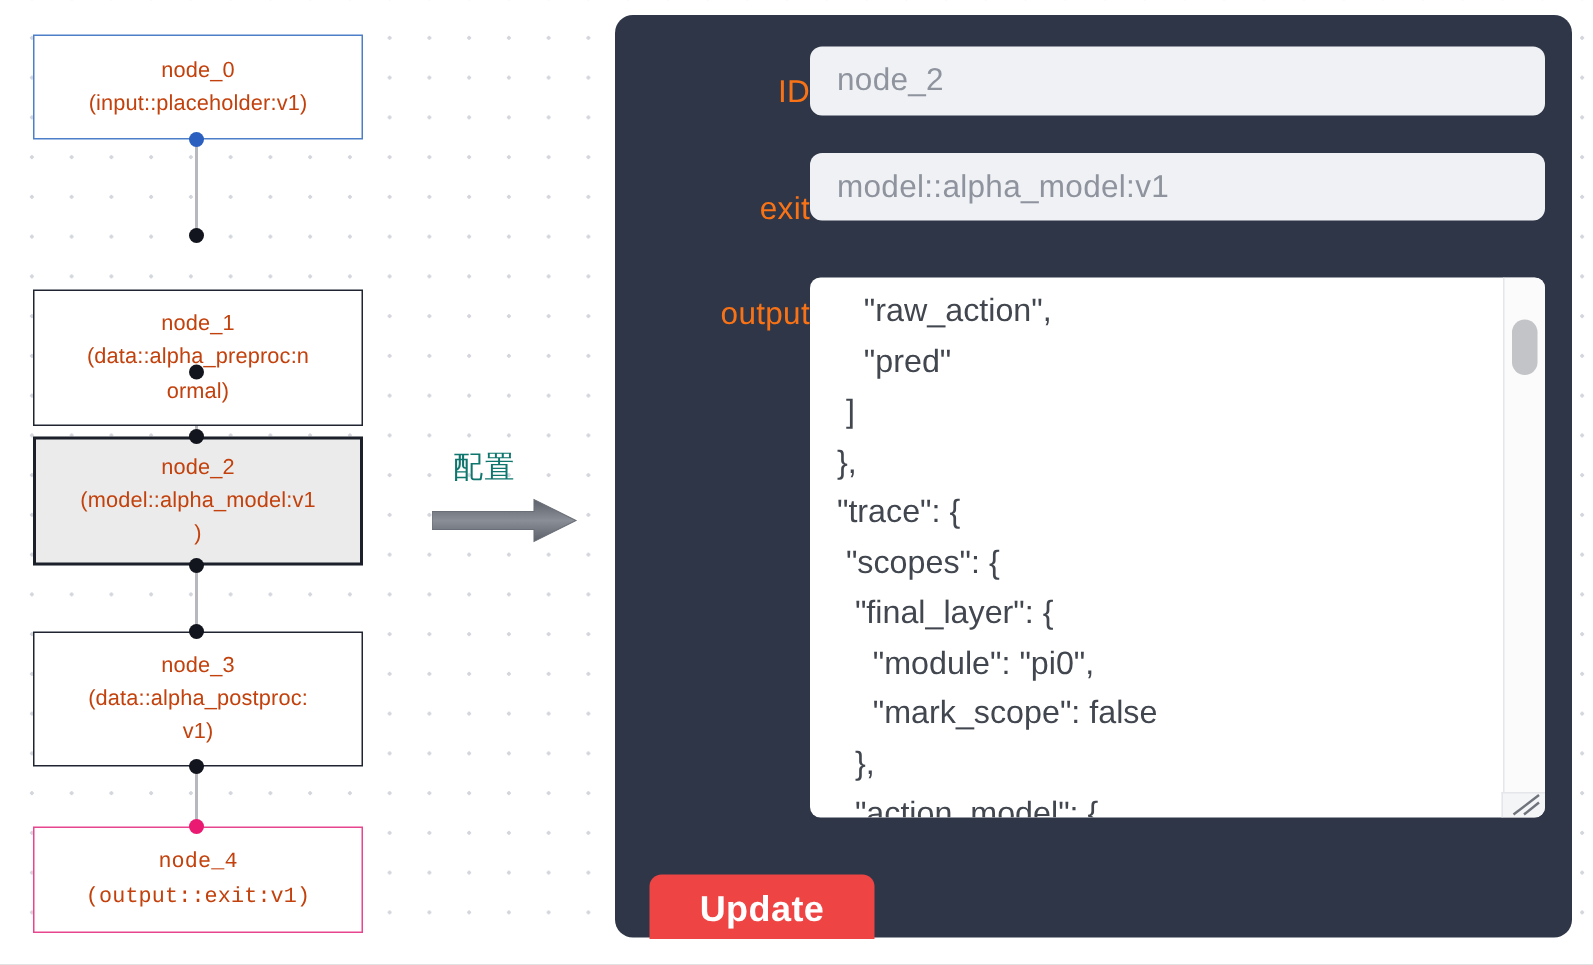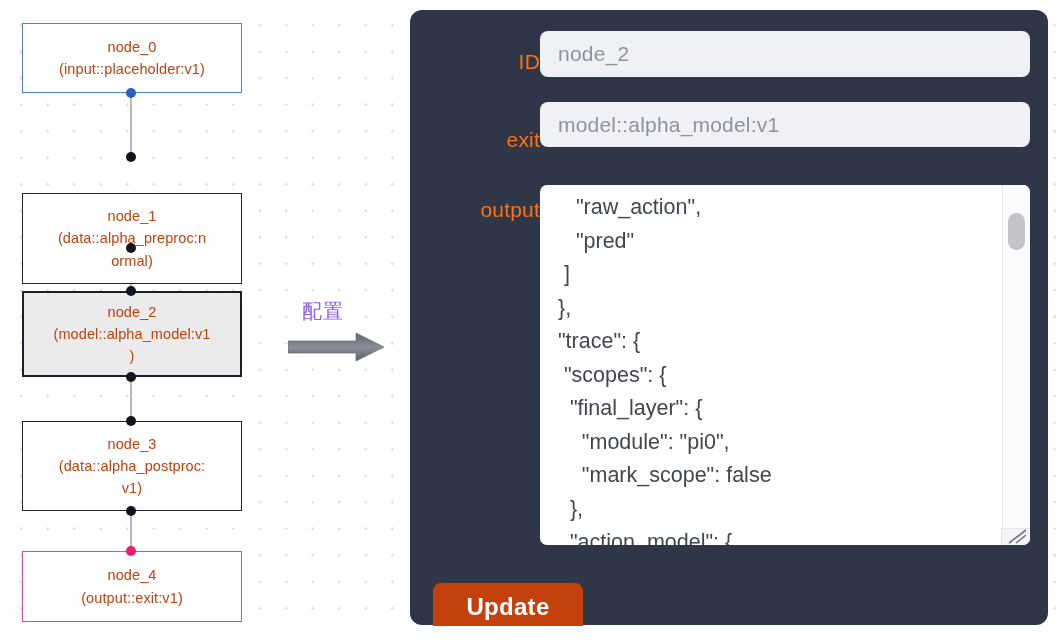--- a/index.html
+++ b/index.html
@@ -87,21 +87,21 @@
     left: 288px;
     top: 298px;
     width: 112px;
     height: 66px;
   }
   #arrow-caption {
     position: absolute;
     left: 14px;
     top: 0px;
     font-size: 20px;
-    color: #8b5cf6;
+    color: #0f766e;
     font-family: "DejaVu Sans", sans-serif;
     letter-spacing: 1px;
   }
   #arrow-shape { position: absolute; left: 0; top: 34px; }
 
   
   #config-panel {
     position: absolute;
     left: 410px;
     top: 10px;
@@ -191,21 +191,21 @@
     border-left: 1px solid #e4e6ea;
     border-top: 1px solid #e4e6ea;
   }
 
   #update-button {
     position: absolute;
     left: 23px;
     top: 573px;
     width: 150px;
     height: 48px;
-    background: #c2410c;
+    background: #ef4444;
     color: #ffffff;
     border: none;
     border-radius: 8px 8px 0 0;
     font-family: "Liberation Sans", sans-serif;
     font-size: 24px;
     font-weight: bold;
     letter-spacing: 0.3px;
     cursor: pointer;
     padding: 0;
     text-align: center;
@@ -256,21 +256,21 @@
   <div class="port" style="left:131px; top:377px;"></div>
 
   <div class="node" style="left:22px; top:421px; width:220px; height:90px;align-items:center;">
     <span class="node-label">node_3
 (data::alpha_postproc:
 v1)</span>
   </div>
   <div class="port" style="left:131px; top:421px;"></div>
   <div class="port" style="left:131px; top:511px;"></div>
 
-  <div class="node node-output" style="left:22px; top:551px; width:220px; height:71px;">
+  <div class="node node-output" style="left:22px; top:551px; width:220px; height:71px;font-family:Liberation Mono, monospace;">
     <span class="node-label">node_4
 (output::exit:v1)</span>
   </div>
   <div class="port port-pink" style="left:131px; top:551px;"></div>
 
   <div id="arrow-annotation">
     <div id="arrow-caption">配置</div>
     <svg id="arrow-shape" width="100" height="30" viewBox="0 0 100 30">
       <defs>
         <linearGradient id="arrGrad" x1="0" y1="0" x2="0" y2="1">

